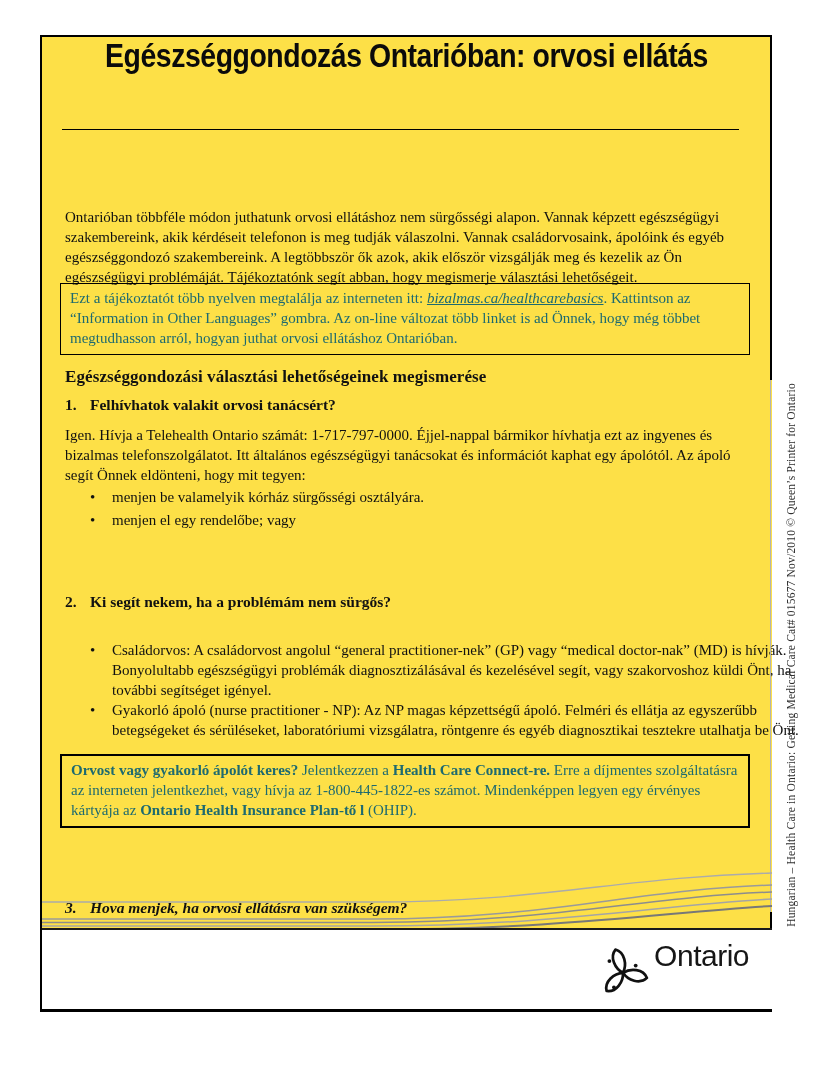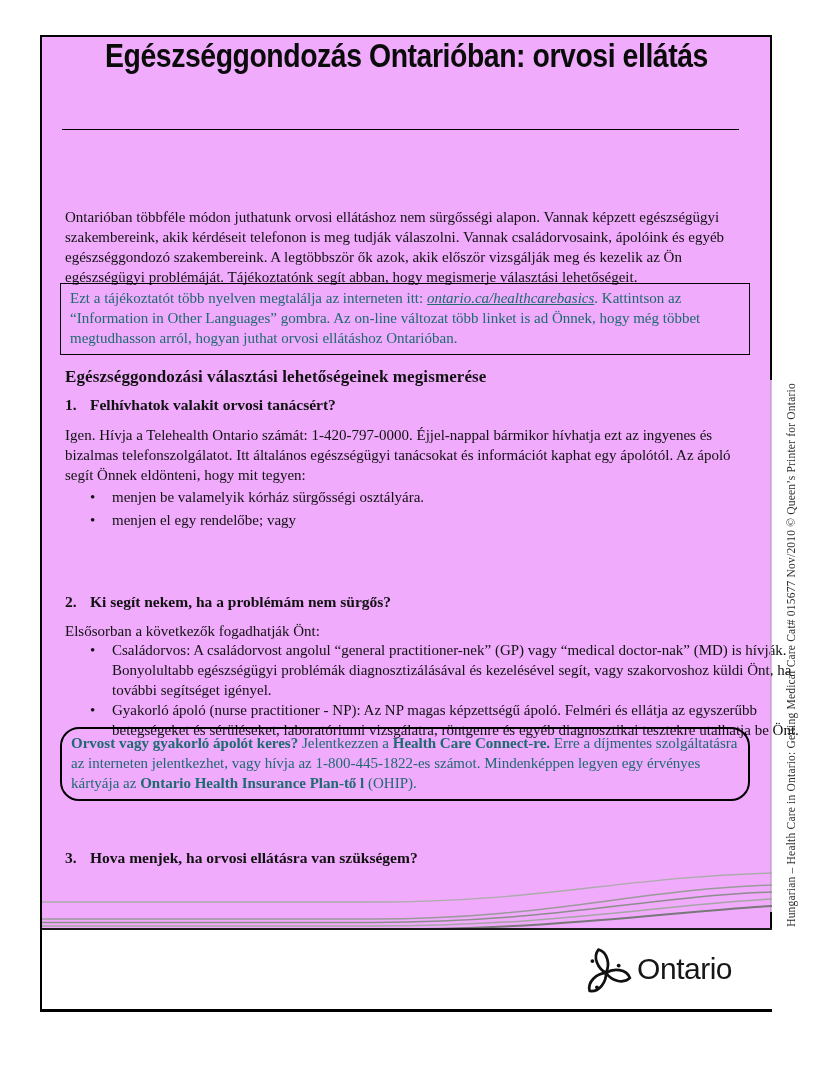--- a/index.html
+++ b/index.html
@@ -1,21 +1,21 @@
 <!DOCTYPE html>
 <html><head>
 <meta charset="utf-8">
 <style>
   html,body{margin:0;padding:0;background:#ffffff;}
   body{width:815px;height:1065px;position:relative;overflow:hidden;
        font-family:"Liberation Serif","DejaVu Serif",serif;color:#111;}
 
   
   .page{position:absolute;left:40px;top:35px;width:732px;height:977px;
-        background:#f0abfc;box-sizing:border-box;
+        background:#fde047;box-sizing:border-box;
         border-left:2px solid #000;border-top:2px solid #000;border-bottom:5px solid #000;}
 
   
   .rb{position:absolute;width:2px;background:#000;}
   .rb-top{left:770px;top:35px;height:345px;}
   .rb-mid{left:770px;top:380px;height:532px;width:1px;background:#b3b3b3;}
   .rb-bot{left:770px;top:912px;height:100px;}
 
   
   .abs{position:absolute;left:23px;width:692px;}
@@ -26,81 +26,80 @@
   .title-rule{position:absolute;left:20px;top:92px;width:677px;height:0;border-top:1.5px solid #000;}
 
   .para{font-size:15px;line-height:20px;}
   .p1{top:110px;}
   .p2{top:155px;}
 
   .infobox{position:absolute;left:18px;width:690px;box-sizing:border-box;
            border:1.5px solid #000;padding:4px 9px 6px 9px;
            font-size:15px;line-height:20px;color:#1d6a70;}
   .box1{top:246px;}
-  .box2{top:690px;border-width:2px;border-radius:19px;}
+  .box2{top:717px;border-width:2px;}
   .infobox a{color:#1d6a70;font-style:italic;text-decoration:underline;cursor:pointer;}
   .infobox b{font-weight:bold;}
 
   .sec-head{top:330px;font-size:17px;font-weight:bold;letter-spacing:.1px;}
 
   .q-head{font-size:15.5px;font-weight:bold;}
   .q-head .q-num{display:inline-block;width:25px;}
-  .q1h{top:359px;} .q2h{top:556px;} .q3h{top:812px;z-index:2;}
+  .q1h{top:359px;} .q2h{top:556px;} .q3h{top:862px;z-index:2;font-style:italic;}
 
   .q1b{top:388px;} .q2b{top:584px;}
 
   ul.blist{margin:0;padding:0 0 0 47px;list-style:none;font-size:15px;}
   ul.blist li{position:relative;}
   ul.blist li::before{content:"\2022";position:absolute;left:-22px;top:0;}
   .list1{top:449px;} .list1 li{line-height:23px;}
   .list2{top:603px;} .list2 li{line-height:20px;}
 
   
   .swoosh{position:absolute;left:0;top:810px;width:730px;height:90px;z-index:3;pointer-events:none;}
   .footer-line{position:absolute;left:0;top:891px;width:730px;height:2px;background:#1a1a1a;z-index:4;}
   .footer{position:absolute;left:0;top:893px;width:730px;height:79px;background:#fff;z-index:5;}
-  .logo{position:absolute;right:40px;bottom:8px;display:flex;align-items:center;}
+  .logo{position:absolute;right:23px;bottom:8px;display:flex;align-items:flex-start;}
   .wordmark{font-family:"Liberation Sans","DejaVu Sans",sans-serif;
             font-size:30px;color:#161616;letter-spacing:-.5px;line-height:1;margin:0 0 4px 2px;}
 
   
   .side-caption{position:absolute;left:791px;top:655px;transform:translate(-50%,-50%) rotate(-90deg);
                 white-space:nowrap;font-size:11.5px;color:#2e2e2e;letter-spacing:.2px;}
 </style>
 </head>
 <body>
 
 <div class="page">
 
   <div class="doc-title">
     <span class="squeeze">Egészséggondozás Ontarióban: orvosi ellátás</span>
   </div>
   <div class="title-rule"></div>
 
   <p class="abs para p2">Ontarióban többféle módon juthatunk orvosi ellátáshoz nem sürgősségi alapon. Vannak képzett egészségügyi szakembereink, akik kérdéseit telefonon is meg tudják válaszolni. Vannak családorvosaink, ápolóink és egyéb egészséggondozó szakembereink. A legtöbbször ők azok, akik először vizsgálják meg és kezelik az Ön egészségügyi problémáját. Tájékoztatónk segít abban, hogy megismerje választási lehetőségeit.</p>
 
   <div class="infobox box1">
-    <span>Ezt a tájékoztatót több nyelven megtalálja az interneten itt: </span><a>ontario.ca/healthcarebasics</a><span>. Kattintson az “Information in Other Languages” gombra. Az on-line változat több linket is ad Önnek, hogy még többet megtudhasson arról, hogyan juthat orvosi ellátáshoz Ontarióban.</span>
+    <span>Ezt a tájékoztatót több nyelven megtalálja az interneten itt: </span><a>bizalmas.ca/healthcarebasics</a><span>. Kattintson az “Information in Other Languages” gombra. Az on-line változat több linket is ad Önnek, hogy még többet megtudhasson arról, hogyan juthat orvosi ellátáshoz Ontarióban.</span>
   </div>
 
   <h2 class="abs sec-head" style="margin:0;">Egészséggondozási választási lehetőségeinek megismerése</h2>
 
   <div class="abs q-head q1h">
     <span class="q-num">1.</span><span>Felhívhatok valakit orvosi tanácsért?</span>
   </div>
-  <p class="abs para q1b" style="margin:0;">Igen. Hívja a Telehealth Ontario számát: 1-420-797-0000. Éjjel-nappal bármikor hívhatja ezt az ingyenes és bizalmas telefonszolgálatot. Itt általános egészségügyi tanácsokat és információt kaphat egy ápolótól. Az ápoló segít Önnek eldönteni, hogy mit tegyen:</p>
+  <p class="abs para q1b" style="margin:0;">Igen. Hívja a Telehealth Ontario számát: 1-717-797-0000. Éjjel-nappal bármikor hívhatja ezt az ingyenes és bizalmas telefonszolgálatot. Itt általános egészségügyi tanácsokat és információt kaphat egy ápolótól. Az ápoló segít Önnek eldönteni, hogy mit tegyen:</p>
   <ul class="abs blist list1">
     <li>menjen be valamelyik kórház sürgősségi osztályára.</li>
     <li>menjen el egy rendelőbe; vagy</li>
   </ul>
 
   <div class="abs q-head q2h">
     <span class="q-num">2.</span><span>Ki segít nekem, ha a problémám nem sürgős?</span>
   </div>
-  <p class="abs para q2b" style="margin:0;">Elsősorban a következők fogadhatják Önt:</p>
   <ul class="abs blist list2">
     <li>Családorvos: A családorvost angolul “general practitioner-nek” (GP) vagy “medical doctor-nak” (MD) is hívják. Bonyolultabb egészségügyi problémák diagnosztizálásával és kezelésével segít, vagy szakorvoshoz küldi Önt, ha további segítséget igényel.</li>
     <li>Gyakorló ápoló (nurse practitioner - NP): Az NP magas képzettségű ápoló. Felméri és ellátja az egyszerűbb betegségeket és sérüléseket, laboratóriumi vizsgálatra, röntgenre és egyéb diagnosztikai tesztekre utalhatja be Önt.</li>
   </ul>
 
   <div class="infobox box2">
     <b>Orvost vagy gyakorló ápolót keres?</b><span> Jelentkezzen a </span><b>Health Care Connect-re.</b><span> Erre a díjmentes szolgáltatásra az interneten jelentkezhet, vagy hívja az 1-800-445-1822-es számot. Mindenképpen legyen egy érvényes kártyája az </span><b>Ontario Health Insurance Plan-tő l</b><span> (OHIP).</span>
   </div>
 
   <div class="abs q-head q3h">

